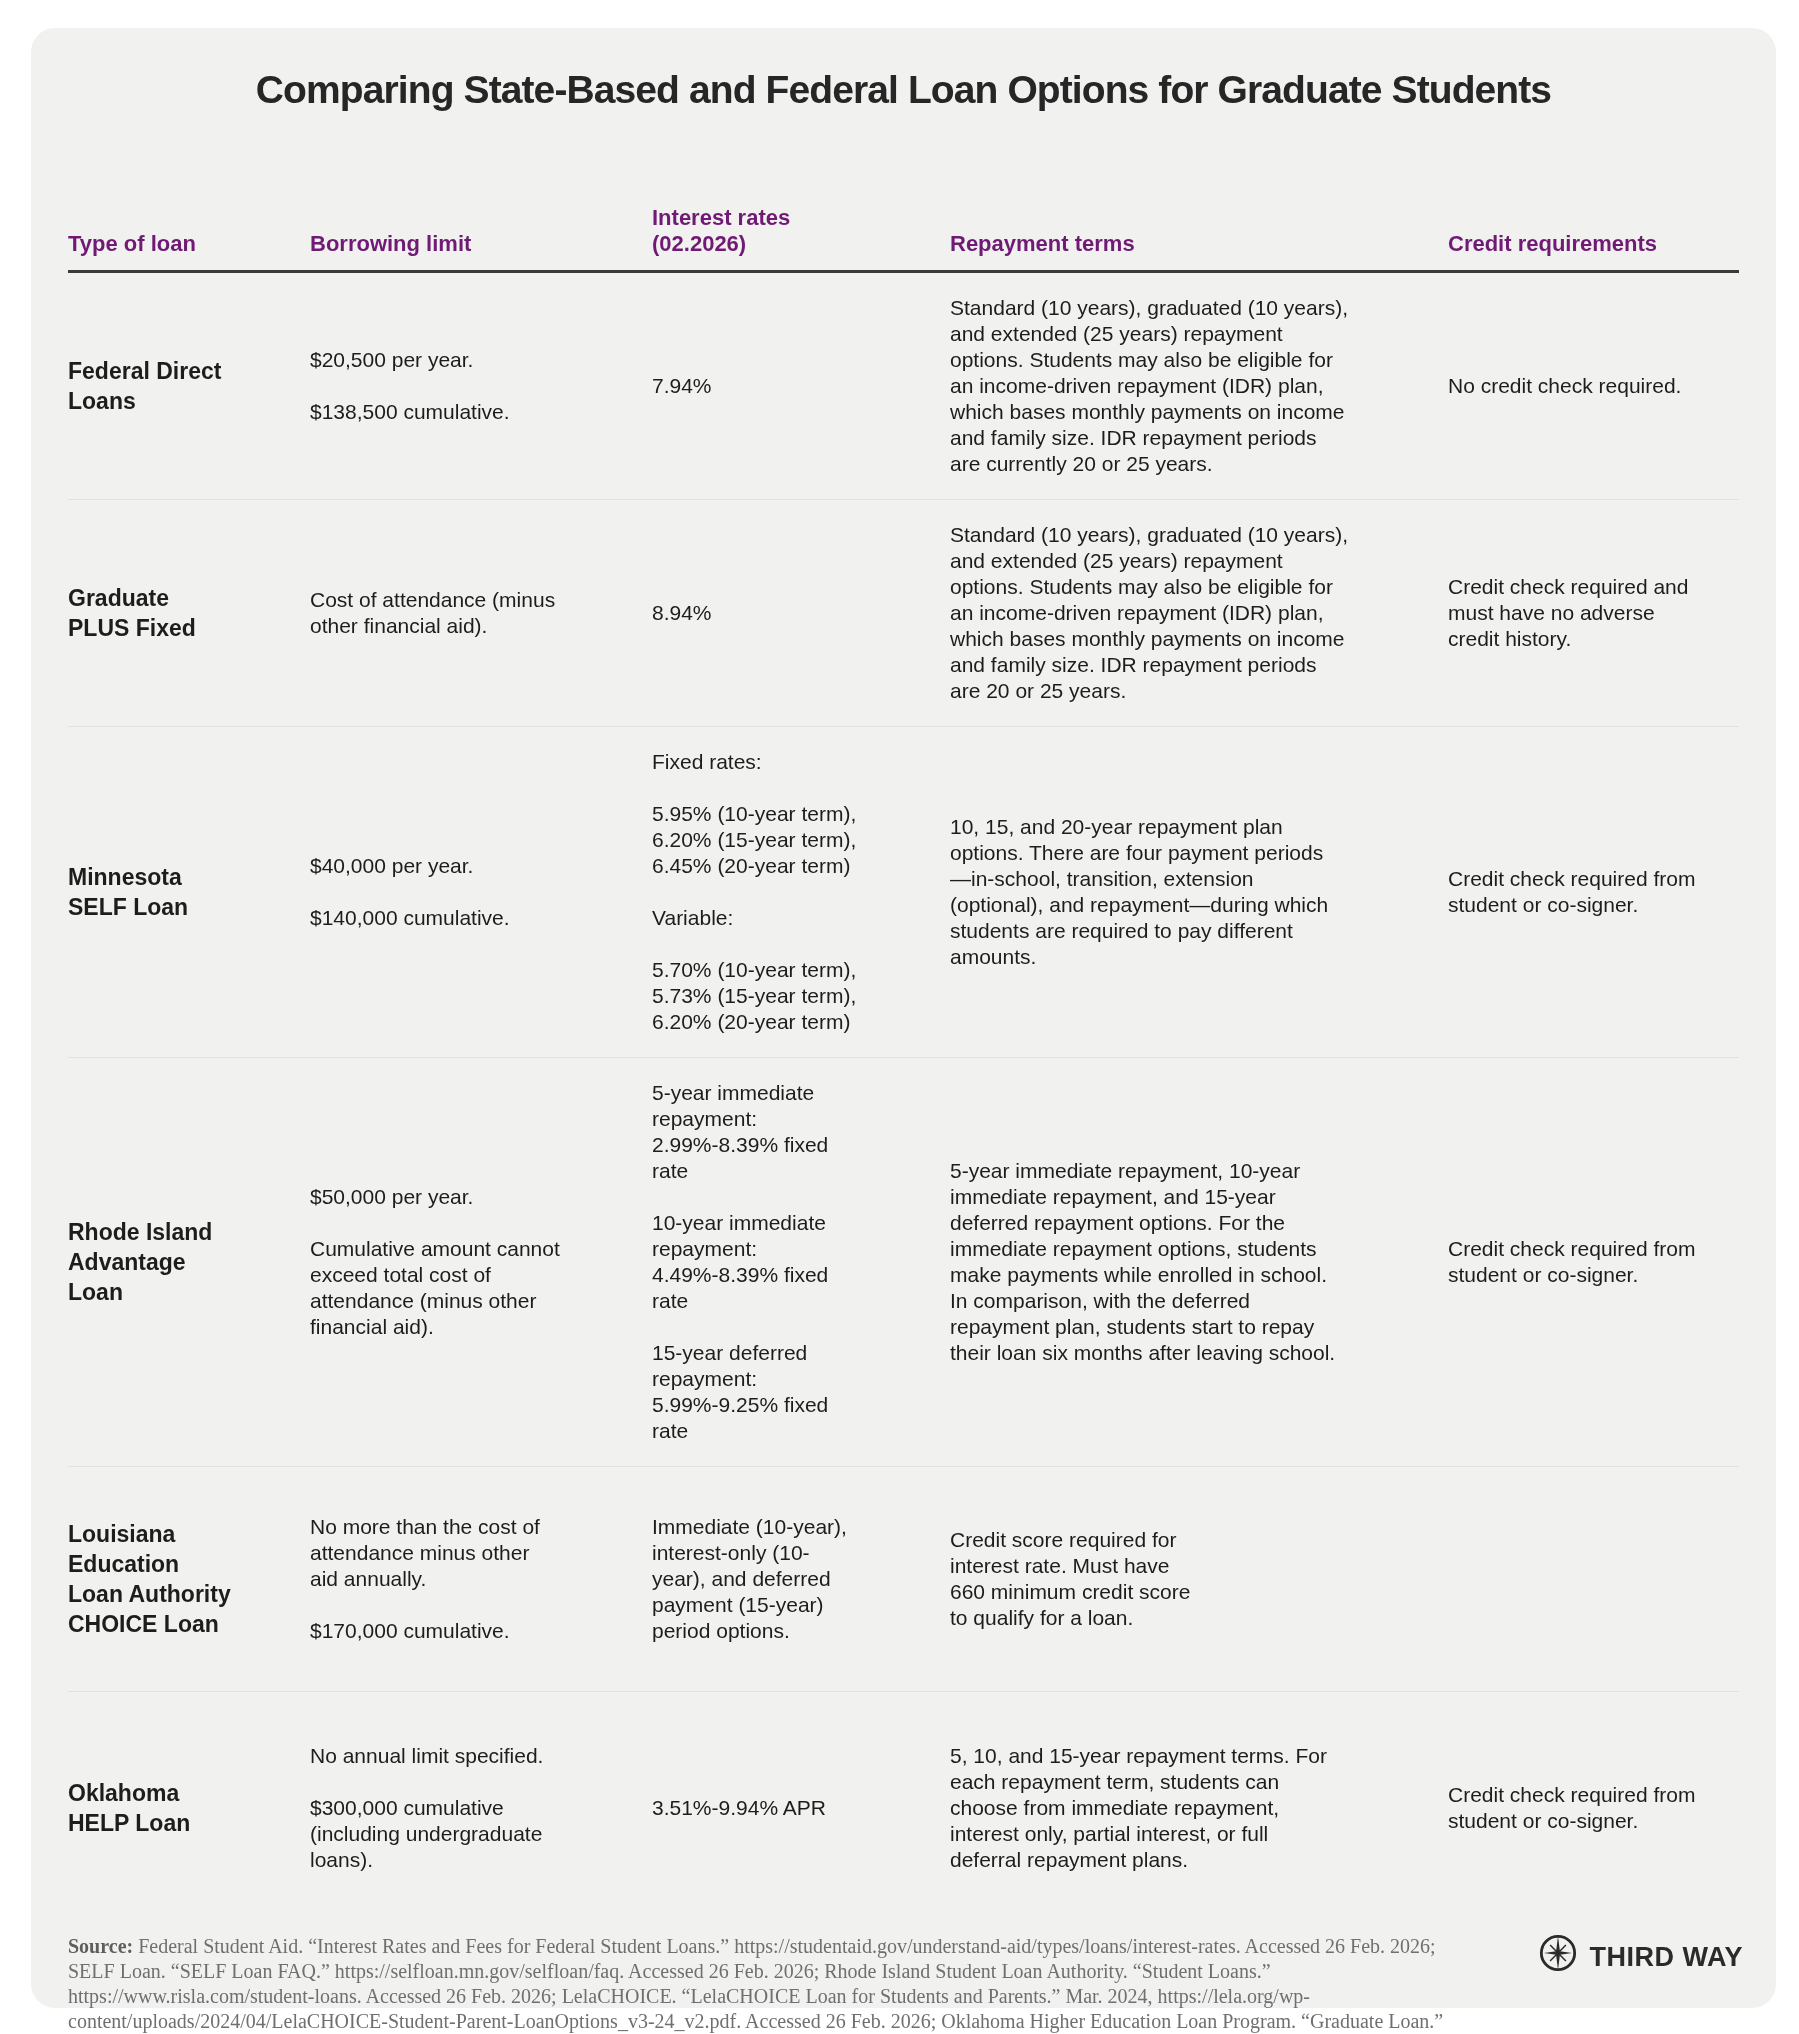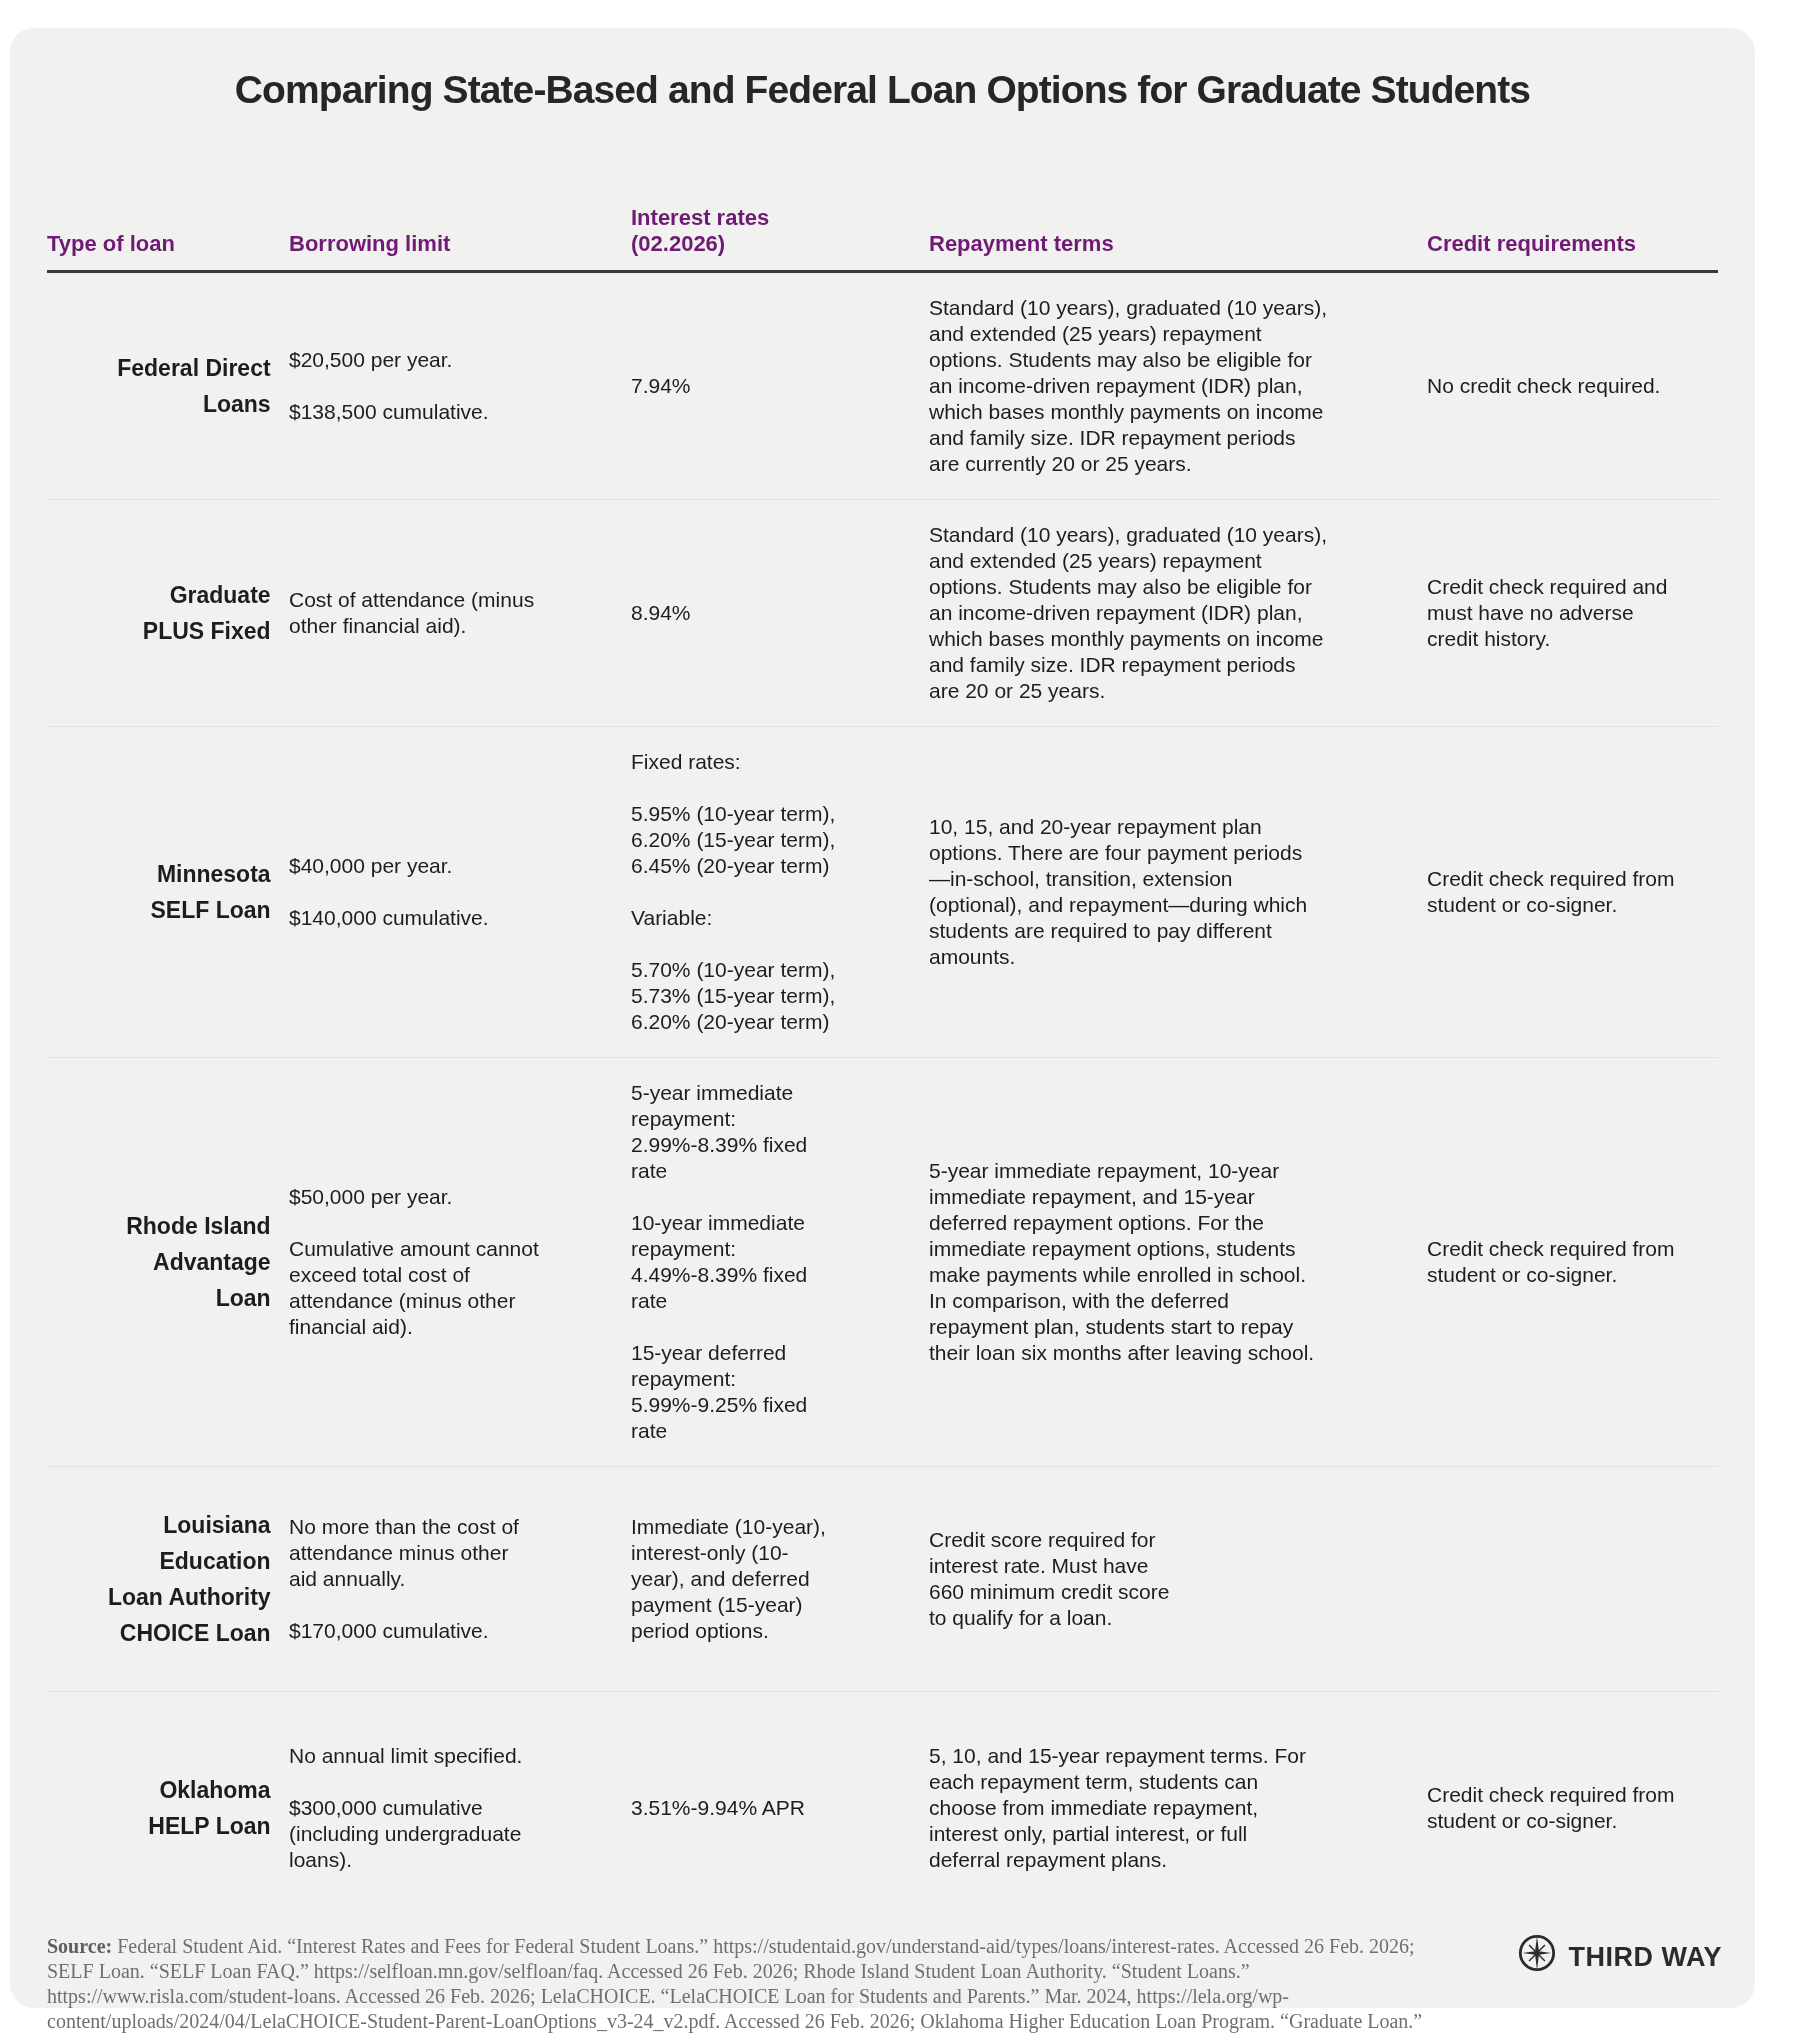--- a/index.html
+++ b/index.html
@@ -3,21 +3,21 @@
 <meta charset="utf-8">
 <style>
   html,body { margin:0; padding:0; }
   body {
     width:1800px; height:2035px; position:relative;
     background:#ffffff;
     font-family:"Liberation Sans", sans-serif;
     -webkit-font-smoothing:antialiased;
   }
   .card {
-    position:absolute; left:10px; top:27.5px;
+    position:absolute; left:31px; top:27.5px;
     width:1745px; height:1980px;
     background:#f1f2f0;
     box-sizing:border-box;
     padding:39px 37px 0 37px;
     border-radius:24px;
   }
   .title {
     margin:0; text-align:center;
     font-size:39px; line-height:46px;
     font-weight:bold; letter-spacing:-0.9px;
@@ -48,23 +48,22 @@
   .r3 { min-height:331px; }
   .r4 { min-height:377px; }
   .r5 { min-height:225px; }
   .r6 { min-height:234px; }
   .cell {
     font-size:21px; line-height:26px;
     color:#1d1d1b; white-space:pre-line;
     padding:22px 39px 22px 0;
   }
   .cell.loan {
-    font-weight:bold; font-size:23px; line-height:36px;
+    font-weight:bold; font-size:23px; line-height:30px;
     padding-right:18.4px;
-    text-align:right;
   }
   .cell.credit { padding-right:3.7px; }
   .footer {
     margin-top:9.2px;
     max-width:1419px;
     font-family:"Liberation Serif", serif;
     font-size:20px; line-height:25px;
     color:#6f6f6f;
   }
   .footer .src-label { font-weight:bold; color:#5e5e5e; }

